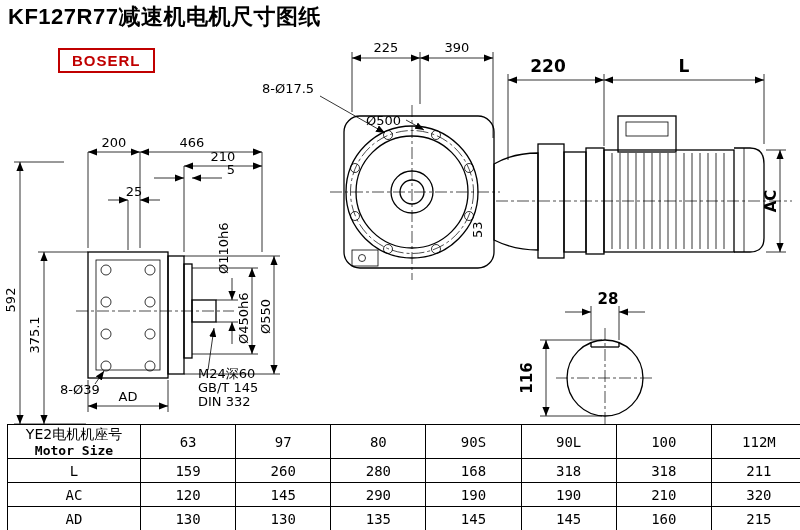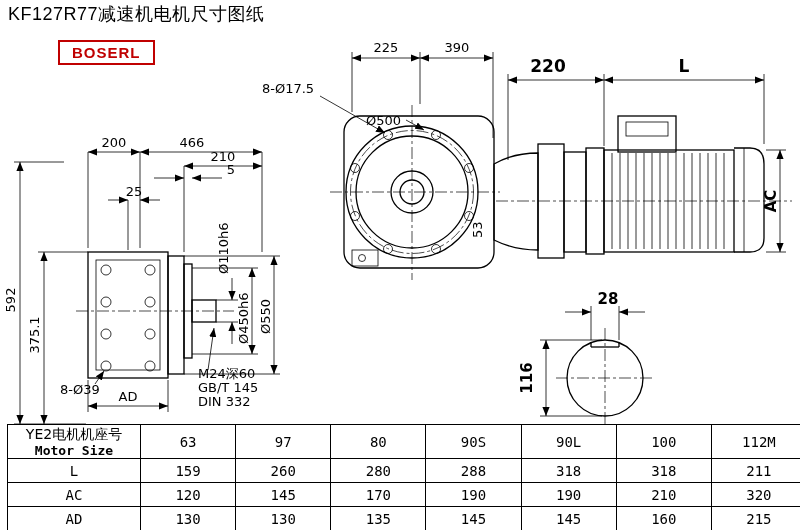--- a/index.html
+++ b/index.html
@@ -1,18 +1,18 @@
 <!DOCTYPE html>
 <html style="--brand: #c00000;"><head>
 <meta charset="utf-8">
 <style>
   html,body{margin:0;padding:0;background:#fff;width:800px;height:530px;overflow:hidden;}
   .page{position:relative;width:800px;height:530px;font-family:"Liberation Sans",sans-serif;color:#000;background:#fff;}
-  .title{position:absolute;left:8px;top:2px;font-size:18px;font-weight:normal;margin:0;letter-spacing:.5px;}
-  .brand{position:absolute;left:58px;top:40px;border:2px solid var(--brand,#c00000);color:var(--brand,#c00000);
+  .title{position:absolute;left:8px;top:2px;font-size:22px;font-weight:bold;margin:0;letter-spacing:.5px;}
+  .brand{position:absolute;left:58px;top:48px;border:2px solid var(--brand,#c00000);color:var(--brand,#c00000);
          font-weight:bold;font-size:15px;padding:2px 12px;letter-spacing:1px;background:#fff;}
   svg.drawing{position:absolute;left:0;top:0;}
   svg .p{fill:none;stroke:#000;stroke-width:1.3;}
   svg .t{fill:none;stroke:#000;stroke-width:.8;}
   svg .d{fill:none;stroke:#000;stroke-width:.8;}
   svg .cl{fill:none;stroke:#000;stroke-width:.7;stroke-dasharray:12 3 3 3;}
   svg text{fill:#000;font-family:"DejaVu Sans",sans-serif;font-size:13px;}
   svg text.med{font-size:15px;font-weight:bold;}
   svg text.big{font-size:17px;font-weight:bold;}
   table.dims{position:absolute;left:7px;top:424px;width:800px;border-collapse:collapse;table-layout:fixed;
@@ -264,30 +264,30 @@
       <td>90S</td>
       <td>90L</td>
       <td>100</td>
       <td>112M</td>
     </tr>
     <tr class="h2">
       <th class="label">L</th>
       <td>159</td>
       <td>260</td>
       <td>280</td>
-      <td>288</td>
+      <td>168</td>
       <td>318</td>
       <td>318</td>
       <td>211</td>
     </tr>
     <tr class="h2">
       <th class="label">AC</th>
       <td>120</td>
       <td>145</td>
-      <td>170</td>
+      <td>290</td>
       <td>190</td>
       <td>190</td>
       <td>210</td>
       <td>320</td>
     </tr>
     <tr class="h2">
       <th class="label">AD</th>
       <td>130</td>
       <td>130</td>
       <td>135</td>

